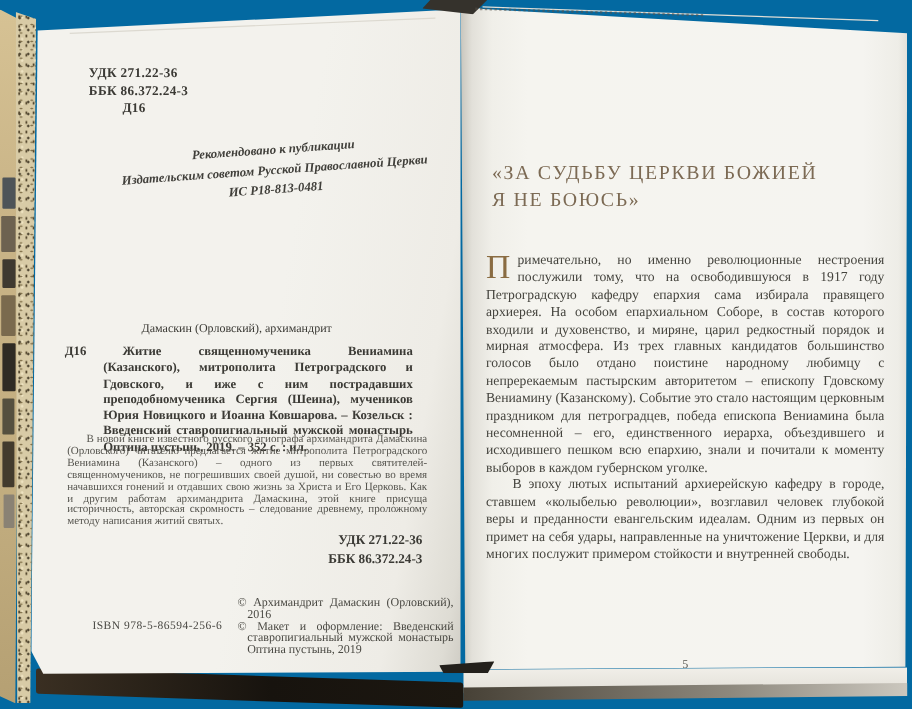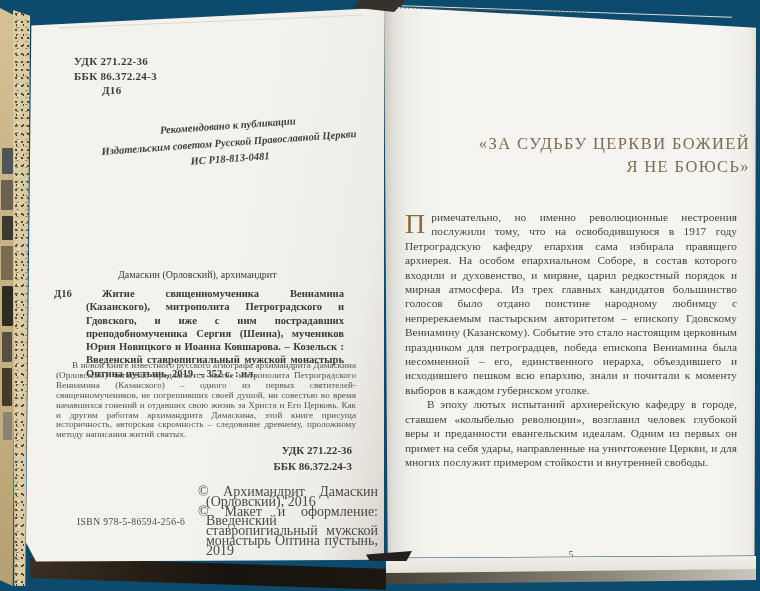--- a/index.html
+++ b/index.html
@@ -1,18 +1,18 @@
 <!DOCTYPE html>
 <html lang="ru"><head>
 <meta charset="utf-8">
 <style>
   html,body{margin:0;padding:0;}
   #canvas{
     position:relative;width:760px;height:591px;overflow:hidden;
-    background:#0c4a6e;
+    background:#0369a1;
     font-family:"Liberation Serif","DejaVu Serif",serif;
   }
   
   .cover-sliver{
     position:absolute;left:0;top:8px;width:17px;height:578px;
     background:linear-gradient(to bottom,#d6c294 0%,#c9b487 30%,#c2ad7f 70%,#b5a073 100%);
     clip-path:polygon(0 0,100% 1.5%,75% 100%,0 99%);
   }
   .cover-fragment{position:absolute;border-radius:1px;}
   .speckled-edge{
@@ -78,26 +78,26 @@
     position:absolute;left:0;top:281px;width:274px;
     font-weight:bold;font-size:10.6px;line-height:13.3px;text-align:justify;
     padding-left:16px;text-indent:16px;box-sizing:border-box;
   }
   .bib-code{position:absolute;left:-16px;top:0;text-indent:0;}
   .annotation{
     position:absolute;left:-14px;top:355px;width:300px;
     font-size:9.2px;line-height:9.9px;text-align:justify;text-indent:16px;color:#55544e;
   }
   .udk-bottom{position:absolute;left:0;top:436px;width:282px;text-align:right;font-weight:bold;font-size:11px;line-height:16px;}
-  .copyrights{position:absolute;left:128px;top:481px;width:180px;font-size:14px;line-height:9.8px;color:#4a4943;font-family:Liberation Serif, serif;}
+  .copyrights{position:absolute;left:128px;top:492px;width:180px;font-size:10px;line-height:9.8px;color:#4a4943;font-family:Liberation Serif, serif;}
   .copyrights p{margin:0;padding-left:8px;text-indent:-8px;text-align:justify;}
   .isbn{position:absolute;left:-14px;top:510px;font-size:9.6px;letter-spacing:.4px;color:#4a4944;margin-left:21px;}
   
   .chapter-title{
-    position:absolute;left:26px;top:130px;width:340px;text-align:right;
+    position:absolute;left:26px;top:130px;width:340px;text-align:left;
     font-size:16.5px;line-height:23px;letter-spacing:1.4px;color:#7c6a54;
     font-weight:normal;margin:0;
   }
   .rp-body{
     position:absolute;left:21px;top:208px;width:332px;
     font-size:11.4px;line-height:14.4px;text-align:justify;color:#45443e;
   }
   .rp-body p{margin:0;}
   .rp-body p.indented{text-indent:22px;}
   .dropcap{

